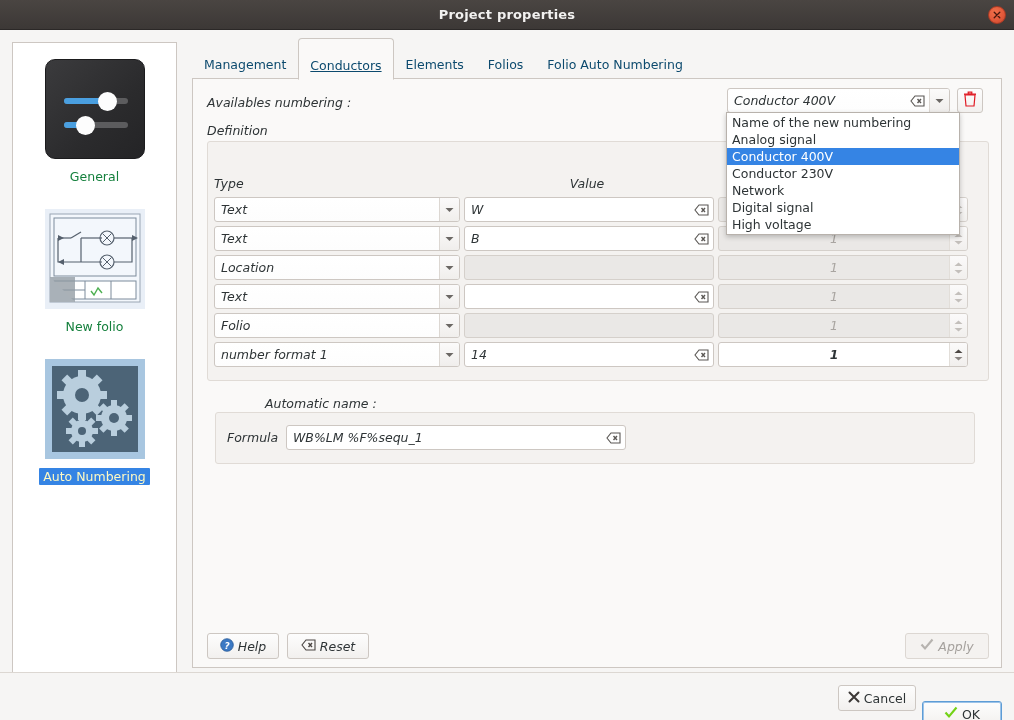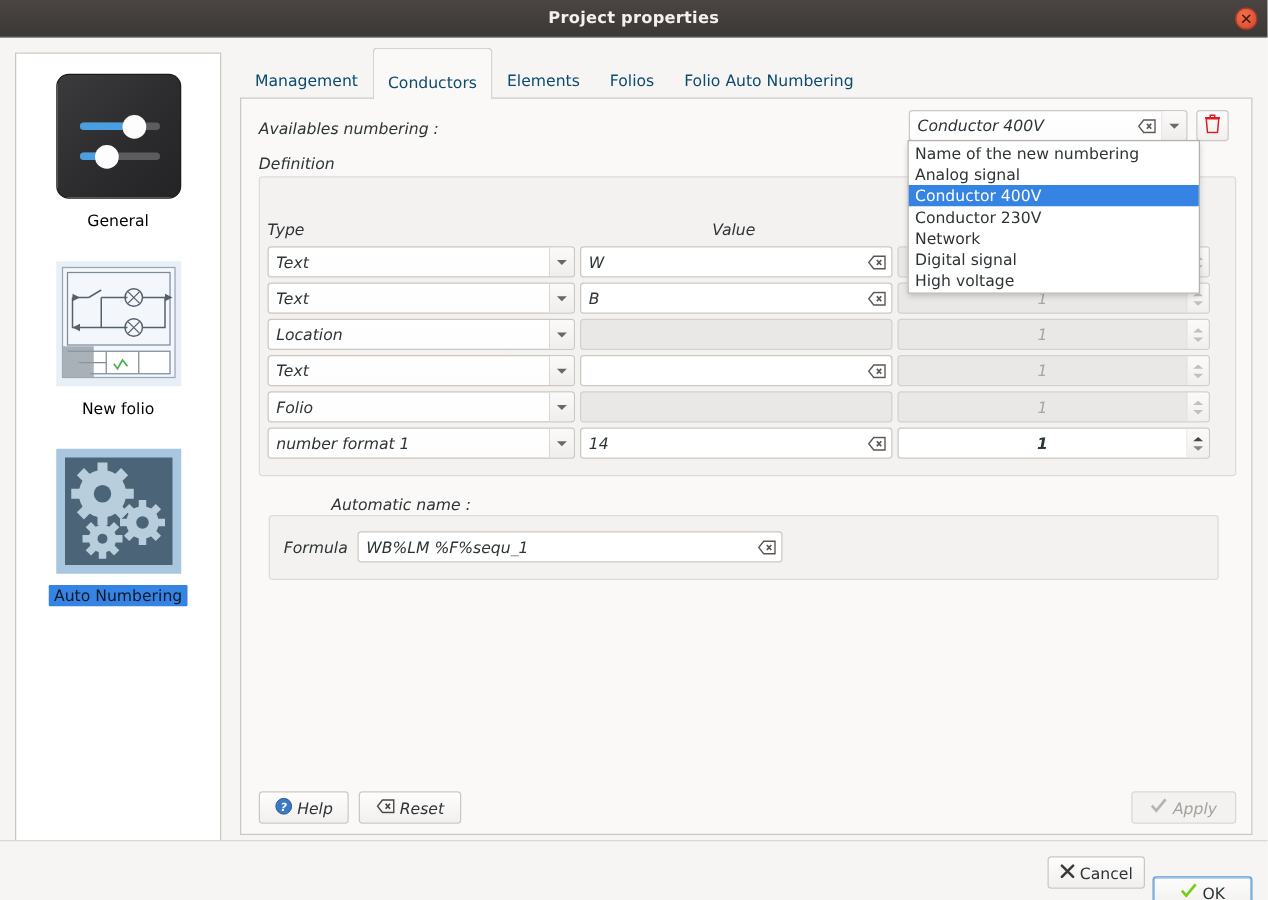--- a/index.html
+++ b/index.html
@@ -40,24 +40,24 @@
     background: #ffffff;
     border: 1px solid #cdc7c2;
   }
   .side-item {
     width: 100%; padding-top: 16px;
     display: flex; flex-direction: column; align-items: center;
     cursor: pointer;
   }
   .side-icon { width: 100px; height: 100px; }
   .side-label {
-    margin-top: 9px; font-size: 12.5px; color: #000000;
+    margin-top: 9px; font-size: 12.5px; color: #15803d;
     padding: 1px 4px; border-radius: 1px; white-space: nowrap;
   }
-  .side-label.selected { background: #3584e4; color: #0f172a; }
+  .side-label.selected { background: #3584e4; color: #fef9c3; }
 
   
   .ic-general {
     width: 100px; height: 100px; border-radius: 10px;
     background: linear-gradient(135deg,#3b3b3d 0%,#2b2b2d 60%,#242426 100%);
     border: 1px solid #1b1b1d; position: relative; overflow: hidden;
   }
   .ic-general .trk {
     position: absolute; height: 6px; border-radius: 3px; background: #5c5c5e;
   }
@@ -89,20 +89,21 @@
   .tab {
     padding: 5px 11px 6px 11px; font-size: 12.5px; color: #0c4a6e;
     cursor: pointer; border: 1px solid transparent; position: relative;
     line-height: 15px;
   }
   .tab.active {
     background: #faf9f8;
     border: 1px solid #cdc7c2; border-bottom: 1px solid #faf9f8;
     border-radius: 4px 4px 0 0; z-index: 5; padding-top: 19px;
     margin-bottom: -1px;
+    text-decoration: underline;
   }
 
   
   .lbl { font-size: 12.5px; color: #2e3436; }
 
   .combo {
     height: 25px; background: linear-gradient(180deg,#ffffff,#fdfdfd);
     border: 1px solid #cdc7c2; border-radius: 3px;
     display: flex; align-items: center; position: relative; cursor: pointer;
   }

